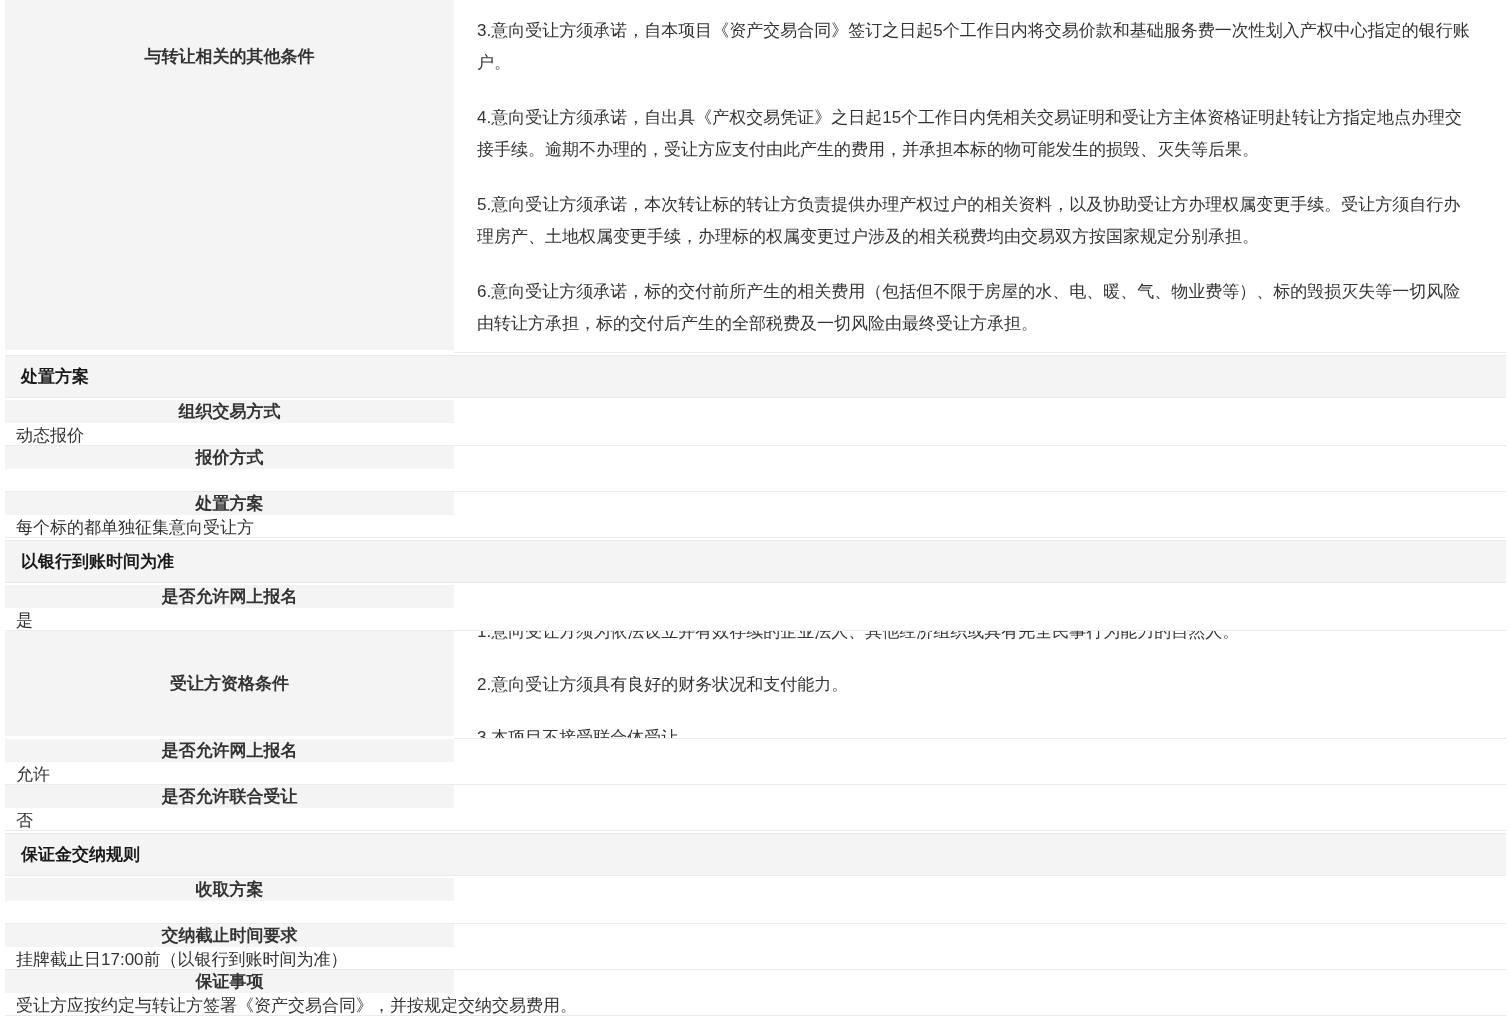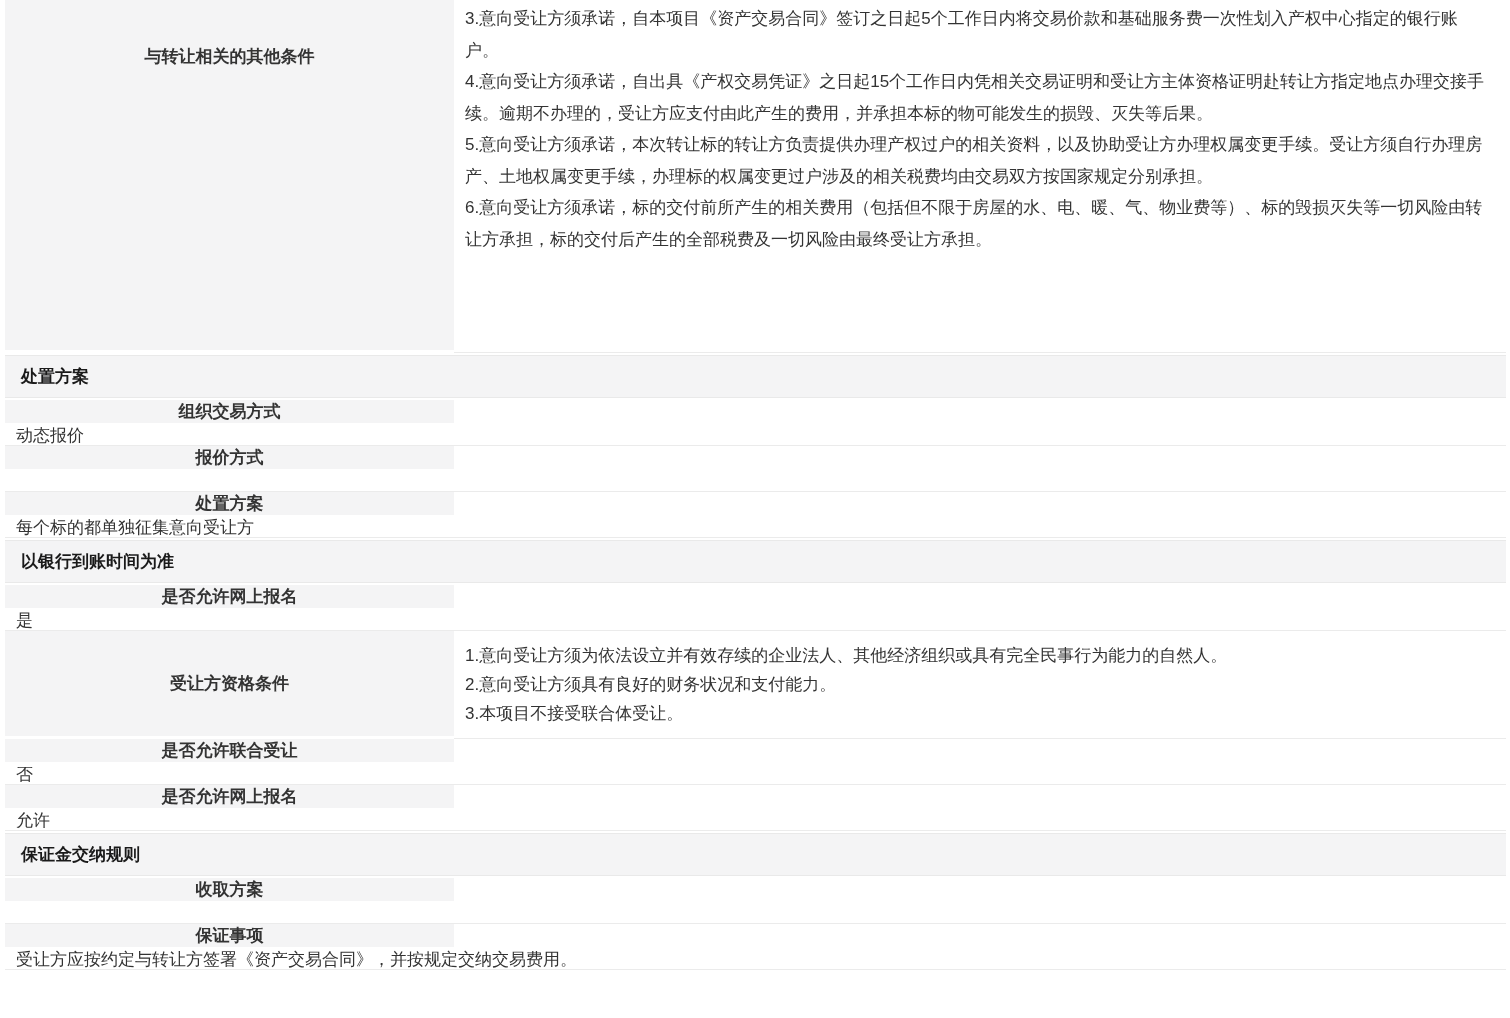--- a/index.html
+++ b/index.html
@@ -38,21 +38,21 @@
   .row-tall { height: 353px; }
   .row-tall .label-cell { align-items: flex-start; padding-top: 45px; }
   .row-tall .value-cell {
     justify-content: flex-start; padding-top: 3px;
     line-height: 31.5px;
   }
 
   .row-multi { height: 108px; }
   .row-multi .value-cell { line-height: 29px; }
 
-  .vp { margin: 0; padding: 0; }
+  .vp { margin: 12px; padding: 0; }
 
   .section-header {
     height: 43px;
     background: #f4f4f5;
     border-top: 1px solid #e9e9e9;
     border-bottom: 1px solid #e9e9e9;
     margin: 2px 0;
     display: flex; align-items: center;
     padding-left: 16px;
     font-size: 17px; font-weight: bold; color: #1a1a1a;
@@ -100,35 +100,39 @@
   <div class="trow row-multi">
     <div class="label-cell">受让方资格条件</div>
     <div class="value-cell">
       <p class="vp">1.意向受让方须为依法设立并有效存续的企业法人、其他经济组织或具有完全民事行为能力的自然人。</p>
       <p class="vp">2.意向受让方须具有良好的财务状况和支付能力。</p>
       <p class="vp">3.本项目不接受联合体受让。</p>
     </div>
   </div>
 
   <div class="trow row-single">
-    <div class="label-cell">是否允许联合受让</div>
-    <div class="value-cell">否</div>
+    <div class="label-cell">是否允许网上报名</div>
+    <div class="value-cell">允许</div>
   </div>
 
   <div class="trow row-single">
-    <div class="label-cell">是否允许网上报名</div>
-    <div class="value-cell">允许</div>
+    <div class="label-cell">是否允许联合受让</div>
+    <div class="value-cell">否</div>
   </div>
 
   <div class="section-header">保证金交纳规则</div>
 
   <div class="trow row-single">
     <div class="label-cell">收取方案</div>
     <div class="value-cell"></div>
   </div>
 
+  <div class="trow row-single">
+    <div class="label-cell">交纳截止时间要求</div>
+    <div class="value-cell">挂牌截止日17:00前（以银行到账时间为准）</div>
+  </div>
 
   <div class="trow row-single">
     <div class="label-cell">保证事项</div>
     <div class="value-cell">受让方应按约定与转让方签署《资产交易合同》，并按规定交纳交易费用。</div>
   </div>
 
 </div>
 
 </body></html>

